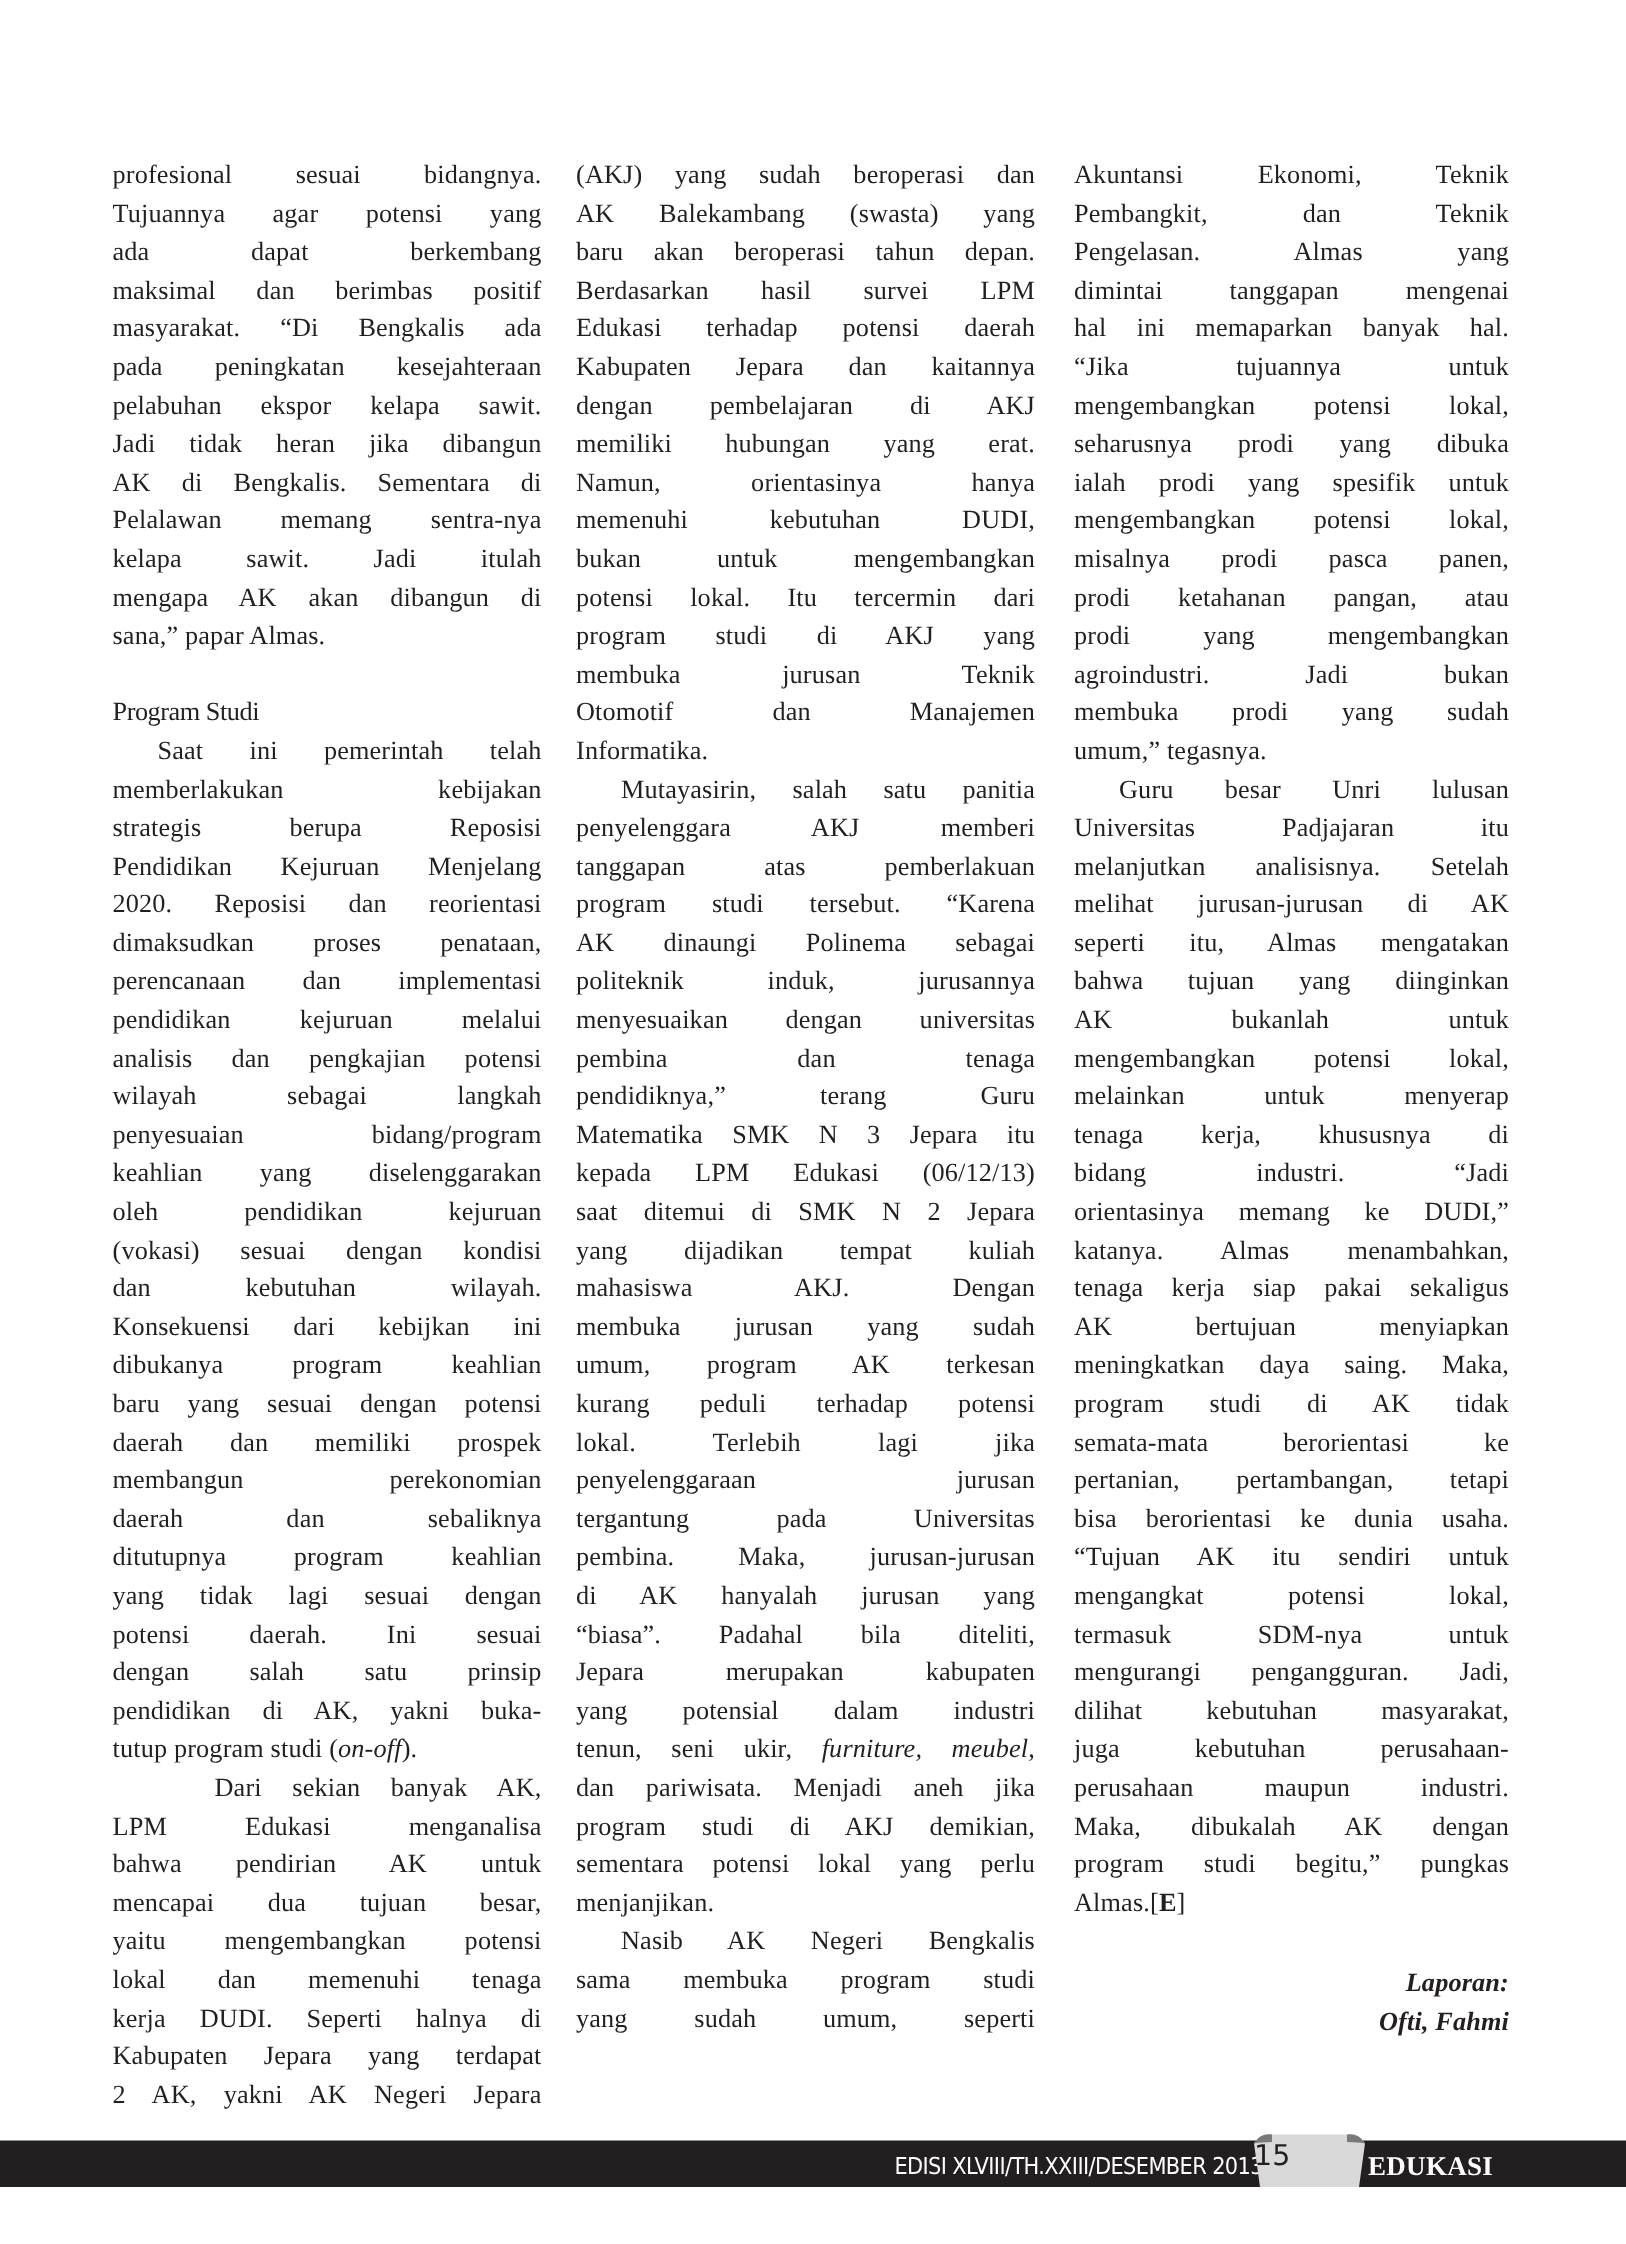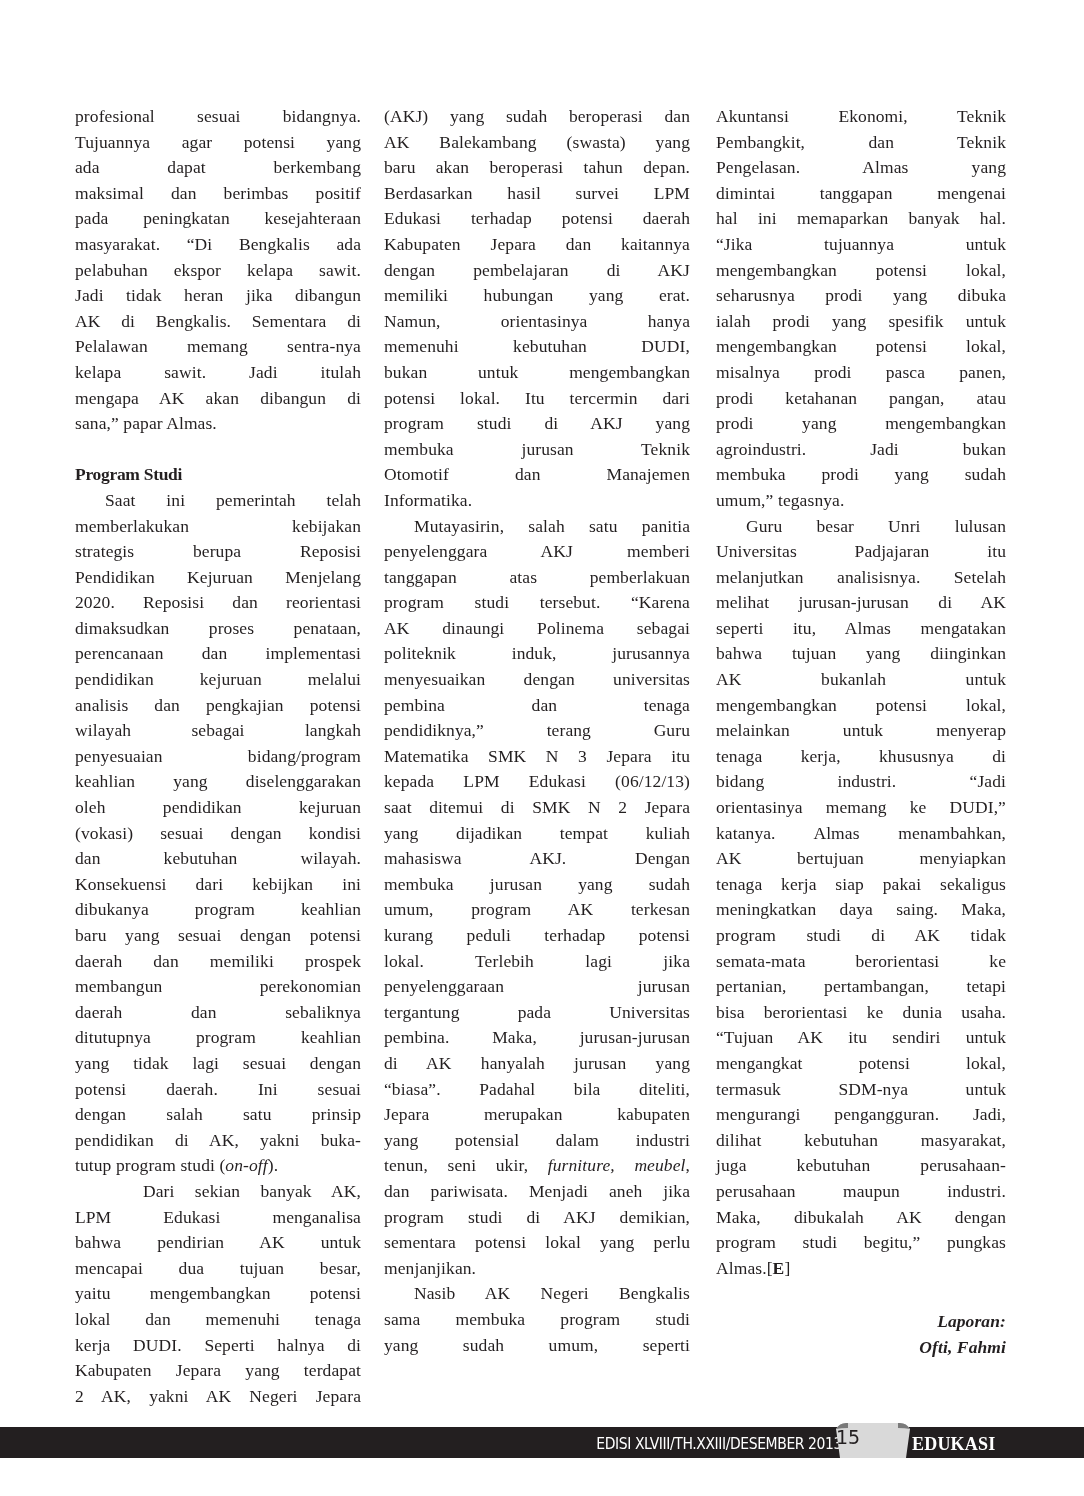--- a/index.html
+++ b/index.html
@@ -10,21 +10,21 @@
   .col-left { left: 75px; width: 286px; }
   .col-mid { left: 384px; width: 306px; }
   .col-right { left: 716px; width: 290px; }
   .line { display: block; height: 25.6px; line-height: 25.6px; font-size: 17.5px;
           white-space: nowrap; text-align: justify; text-align-last: justify;
           font-family: "Liberation Serif", "DejaVu Serif", serif; letter-spacing: 0.1px; }
   .line.last { text-align-last: left; }
   .line.indent { padding-left: 30px; }
   .line.indent-big { padding-left: 68px; }
   .line.gap { height: 25.6px; }
-  .line.heading { font-weight: bold; text-align-last: left; letter-spacing: -0.3px; }
+  .line.heading { font-weight: normal; text-align-last: left; letter-spacing: -0.3px; }
   .line.right { text-align: center; text-align-last: right; font-style: italic; font-weight: bold; }
   .line i { font-style: italic; }
   .footer-bar { position: absolute; left: 0; top: 1427px; width: 1084px; height: 31px; background: #231f20; }
   .footer-issue { position: absolute; right: 242px; top: 1432px; color: #ffffff;
                   font-family: "DejaVu Sans", "Liberation Sans", sans-serif; font-size: 15.5px;
                   letter-spacing: -0.4px; line-height: 24px; font-stretch: condensed; }
   .page-tab { position: absolute; left: 836px; top: 1420px; width: 74px; height: 38px; }
   .page-number { position: absolute; left: 836px; top: 1423px; width: 74px; text-align: left;
                  color: #231f20; font-family: "DejaVu Sans", "Liberation Sans", sans-serif;
                  font-size: 19px; line-height: 28px; }
@@ -34,22 +34,22 @@
 </style>
 </head>
 <body>
 
 <div class="page">
   <div class="column col-left">
       <span class="line">profesional sesuai bidangnya.</span>
       <span class="line">Tujuannya agar potensi yang</span>
       <span class="line">ada dapat berkembang</span>
       <span class="line">maksimal dan berimbas positif</span>
+      <span class="line">masyarakat. “Di Bengkalis ada</span>
       <span class="line">pada peningkatan kesejahteraan</span>
-      <span class="line">masyarakat. “Di Bengkalis ada</span>
       <span class="line">pelabuhan ekspor kelapa sawit.</span>
       <span class="line">Jadi tidak heran jika dibangun</span>
       <span class="line">AK di Bengkalis. Sementara di</span>
       <span class="line">Pelalawan memang sentra-nya</span>
       <span class="line">kelapa sawit. Jadi itulah</span>
       <span class="line">mengapa AK akan dibangun di</span>
       <span class="line last">sana,” papar Almas.</span>
       <span class="line gap"></span>
       <span class="line heading">Program Studi</span>
       <span class="line indent">Saat ini pemerintah telah</span>
@@ -163,22 +163,22 @@
       <span class="line">melihat jurusan-jurusan di AK</span>
       <span class="line">seperti itu, Almas mengatakan</span>
       <span class="line">bahwa tujuan yang diinginkan</span>
       <span class="line">AK bukanlah untuk</span>
       <span class="line">mengembangkan potensi lokal,</span>
       <span class="line">melainkan untuk menyerap</span>
       <span class="line">tenaga kerja, khususnya di</span>
       <span class="line">bidang industri. “Jadi</span>
       <span class="line">orientasinya memang ke DUDI,”</span>
       <span class="line">katanya. Almas menambahkan,</span>
+      <span class="line">tenaga kerja siap pakai sekaligus</span>
       <span class="line">AK bertujuan menyiapkan</span>
-      <span class="line">tenaga kerja siap pakai sekaligus</span>
       <span class="line">meningkatkan daya saing. Maka,</span>
       <span class="line">program studi di AK tidak</span>
       <span class="line">semata-mata berorientasi ke</span>
       <span class="line">pertanian, pertambangan, tetapi</span>
       <span class="line">bisa berorientasi ke dunia usaha.</span>
       <span class="line">“Tujuan AK itu sendiri untuk</span>
       <span class="line">mengangkat potensi lokal,</span>
       <span class="line">termasuk SDM-nya untuk</span>
       <span class="line">mengurangi pengangguran. Jadi,</span>
       <span class="line">dilihat kebutuhan masyarakat,</span>

